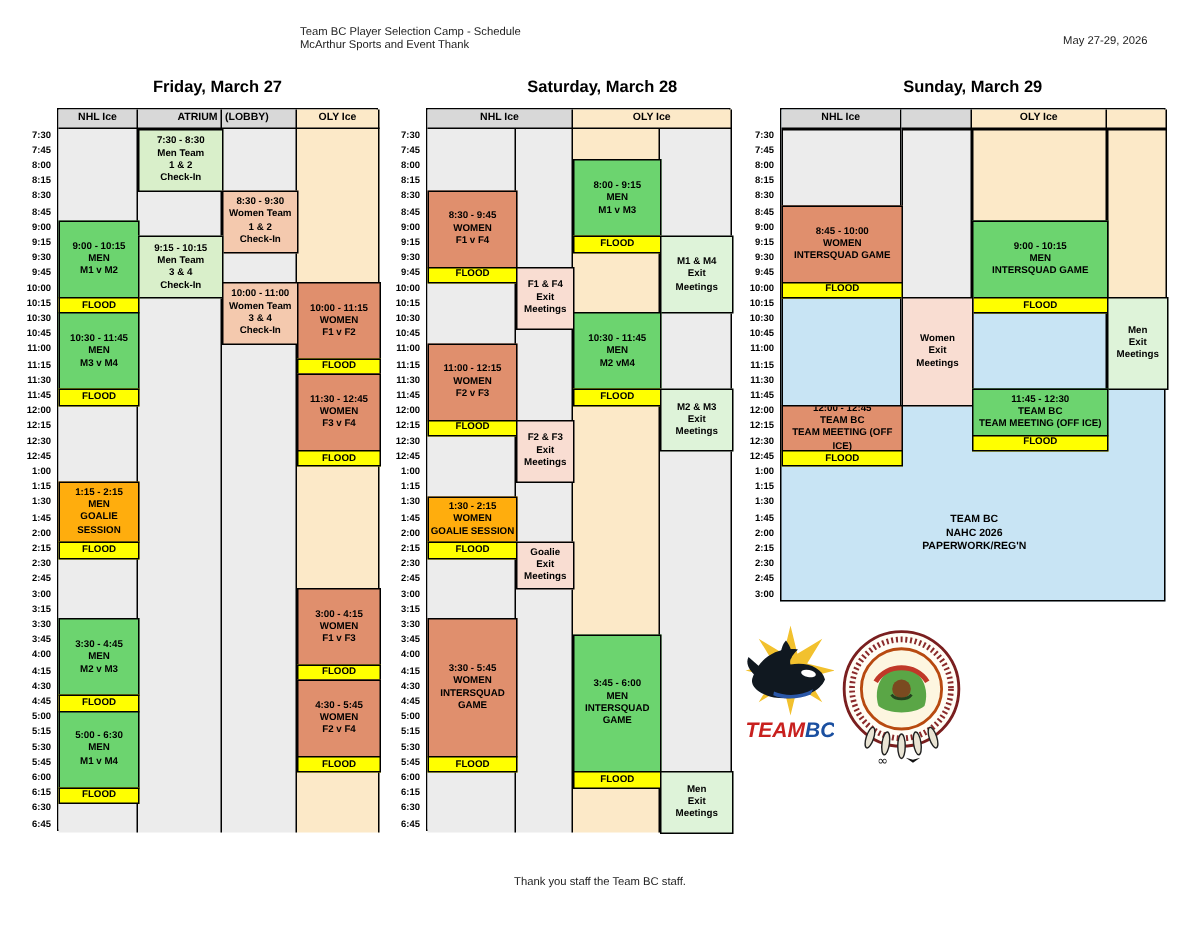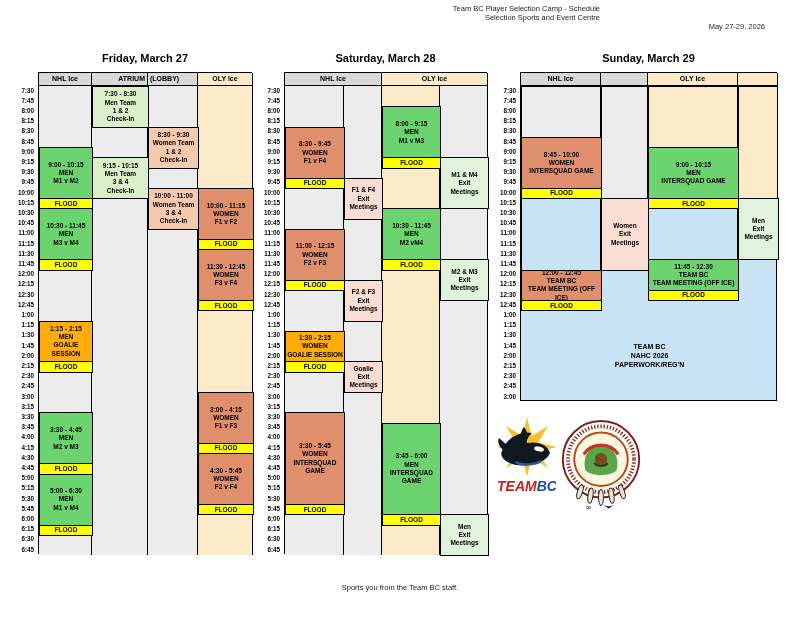--- a/index.html
+++ b/index.html
@@ -1,18 +1,18 @@
 <!DOCTYPE html>
 <html><head>
 <meta charset="utf-8">
 <style>
   html,body{margin:0;padding:0;background:#fff;}
   #page{position:relative;width:800px;height:618px;background:#ffffff;overflow:hidden;
         font-family:"Liberation Sans",sans-serif;color:#000;}
-  .doc-title{position:absolute;left:200px;top:4px;width:400px;text-align:right;
+  .doc-title{position:absolute;left:200px;top:16px;width:400px;text-align:left;
              font-size:7.5px;line-height:9px;color:#222;}
   .doc-date{position:absolute;left:640px;top:22px;width:125px;text-align:right;font-size:7.5px;color:#222;}
   .footer-note{position:absolute;left:250px;top:583px;width:300px;text-align:center;font-size:7.5px;color:#222;}
   .day-title{position:absolute;text-align:center;font-size:11px;font-weight:bold;}
   .panel{position:absolute;border:1.5px solid #000;box-sizing:border-box;}
   .hcell{position:absolute;box-sizing:border-box;border-right:1px solid #000;border-bottom:1px solid #000;
          font-size:7px;font-weight:bold;line-height:12px;padding:0 2px;overflow:hidden;white-space:nowrap;}
   .col{position:absolute;box-sizing:border-box;border-right:1px solid #000;}
   .col.noborder{border-right:none;}
   .seg{position:absolute;box-sizing:border-box;border:1px solid #000;}
@@ -24,21 +24,21 @@
   .tlabel{position:absolute;right:2px;font-size:6.3px;font-weight:bold;white-space:nowrap;
           display:flex;align-items:center;justify-content:flex-end;width:100%;}
   .logo{position:absolute;}
 </style>
 </head>
 <body>
 
 <div id="page">
   <div class="doc-title">
     <div>Team BC Player Selection Camp - Schedule</div>
-    <div>Selection Sports and Event Centre</div>
+    <div>McArthur Sports and Event Thank</div>
   </div>
   <div class="doc-date">May 27-29, 2026</div>
 
   <div id="schedule">
       <div class="day-title" style="left: -2px; top: 52px; width: 294px;">Friday, March 27</div>
       <div class="panel" style="left: 38px; top: 72px; width: 214px; height: 482.2px; background: rgb(255, 255, 255);">
         <div class="hcell" style="left: 0px; top: 0px; width: 53px; height: 13px; background: rgb(216, 216, 216); text-align: center;">NHL Ice</div>
         <div class="hcell" style="left: 53px; top: 0px; width: 56px; height: 13px; background: rgb(216, 216, 216); text-align: right;">ATRIUM</div>
         <div class="hcell" style="left: 109px; top: 0px; width: 50px; height: 13px; background: rgb(216, 216, 216); text-align: left;">(LOBBY)</div>
         <div class="hcell" style="left: 159px; top: 0px; width: 55px; height: 13px; background: rgb(252, 233, 200); text-align: center;">OLY Ice</div>
@@ -184,21 +184,21 @@
         <div class="tlabel" style="top: 377.4px; height: 10.2px;">4:45</div>
         <div class="tlabel" style="top: 387.6px; height: 10.2px;">5:00</div>
         <div class="tlabel" style="top: 397.8px; height: 10.2px;">5:15</div>
         <div class="tlabel" style="top: 408px; height: 10.2px;">5:30</div>
         <div class="tlabel" style="top: 418.2px; height: 10.2px;">5:45</div>
         <div class="tlabel" style="top: 428.4px; height: 10.2px;">6:00</div>
         <div class="tlabel" style="top: 438.6px; height: 10.2px;">6:15</div>
         <div class="tlabel" style="top: 448.8px; height: 10.2px;">6:30</div>
         <div class="tlabel" style="top: 459px; height: 10.2px;">6:45</div>
       </div>
-      <div class="day-title" style="left: 244px; top: 52px; width: 283px;">Saturday, March 28</div>
+      <div class="day-title" style="left: 260px; top: 52px; width: 283px;">Saturday, March 28</div>
       <div class="panel" style="left: 284px; top: 72px; width: 203px; height: 482.2px; background: rgb(255, 255, 255);">
         <div class="hcell" style="left: 0px; top: 0px; width: 97px; height: 13px; background: rgb(216, 216, 216); text-align: center;">NHL Ice</div>
         <div class="hcell" style="left: 97px; top: 0px; width: 106px; height: 13px; background: rgb(252, 233, 200); text-align: center;">OLY Ice</div>
         <div class="col" style="left: 0px; top: 13px; width: 59px; height: 469.2px; background: rgb(236, 236, 236);"></div>
         <div class="col" style="left: 59px; top: 13px; width: 38px; height: 469.2px; background: rgb(236, 236, 236);"></div>
         <div class="col" style="left: 97px; top: 13px; width: 58px; height: 469.2px; background: rgb(252, 233, 200);"></div>
         <div class="col" style="left: 155px; top: 13px; width: 48px; height: 469.2px; background: rgb(236, 236, 236);"></div>
         <div class="blk" style="left: 97px; top: 33.4px; width: 59px; height: 52px; background: rgb(108, 212, 111);">
           <div>8:00 - 9:15</div>
           <div>MEN</div>
@@ -457,14 +457,14 @@
       <ellipse cx="23" cy="76" rx="2.6" ry="7.5" transform="rotate(18 23 76)"></ellipse>
       <ellipse cx="34" cy="80" rx="2.6" ry="8" transform="rotate(8 34 80)"></ellipse>
       <ellipse cx="45" cy="82" rx="2.6" ry="8.5"></ellipse>
       <ellipse cx="56" cy="80" rx="2.6" ry="8" transform="rotate(-8 56 80)"></ellipse>
       <ellipse cx="67" cy="76" rx="2.6" ry="7.5" transform="rotate(-18 67 76)"></ellipse>
     </g>
     <text x="28" y="95" font-size="9" fill="#111" font-family="DejaVu Sans, sans-serif">∞</text>
     <path d="M48,90 l5,3.5 l5,-3.5 l-5,1.5 Z" fill="#111"></path>
   </svg>
 
-  <div class="footer-note">Sports you from the Team BC staff.</div>
+  <div class="footer-note">Thank you staff the Team BC staff.</div>
 </div>
 
 </body></html>

